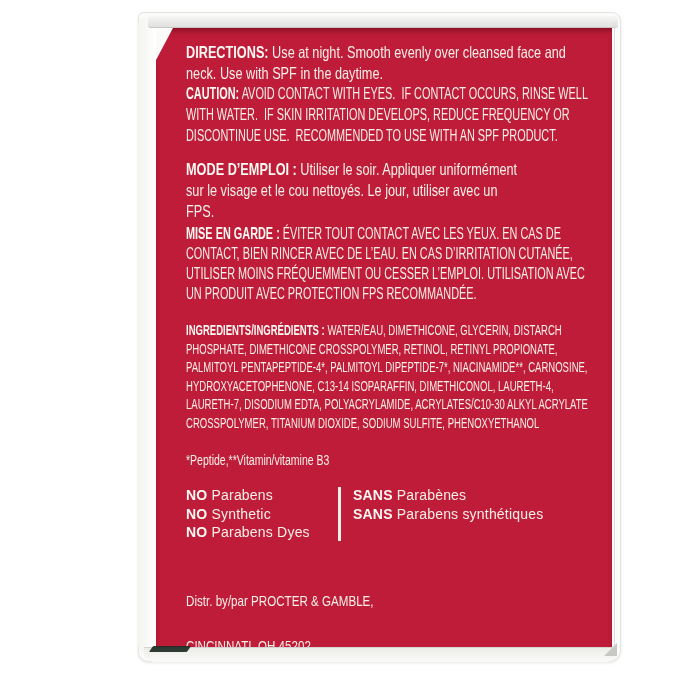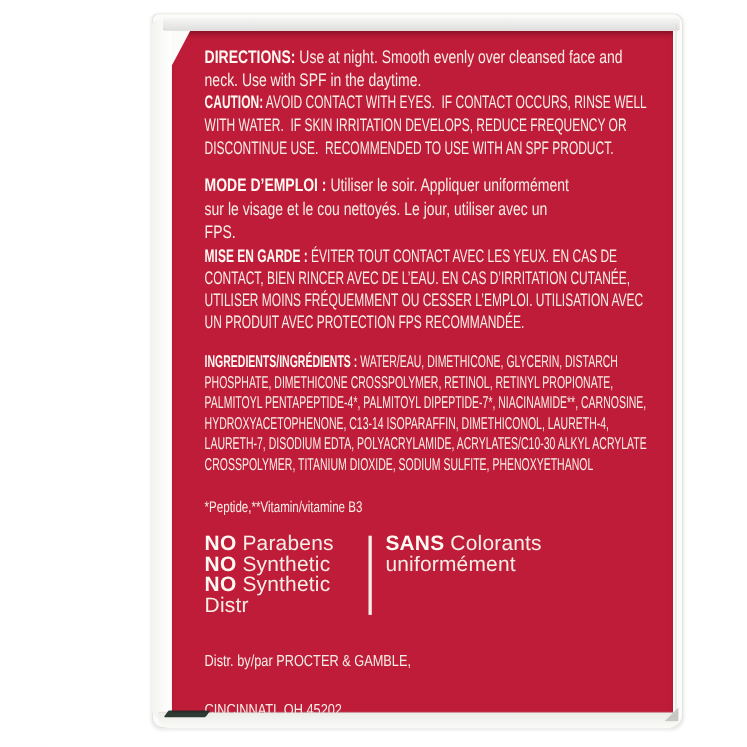--- a/index.html
+++ b/index.html
@@ -67,21 +67,21 @@
   .caps{font-size:16.5px;line-height:21px;width:615px;transform:scaleX(.66);}
   .mode{width:442px;}
   .mise{line-height:20px;}
   .ingr{font-size:15.5px;line-height:18.5px;width:660px;transform:scaleX(.615);}
   .footnote{
     position:absolute;left:30px;top:424px;margin:0;color:var(--label-text);
     font-size:14px;transform:scaleX(.75);transform-origin:0 0;white-space:pre;
   }
   .claims{
     position:absolute;left:30px;top:458px;display:flex;align-items:stretch;
-    color:var(--label-text);font-size:19px;line-height:18.5px;letter-spacing:.2px;
+    color:var(--label-text);font-size:14px;line-height:18.5px;letter-spacing:.2px;
   }
   .claims .col-en{width:152px;}
   .claims-divider{width:3px;background:var(--divider);margin:1px 12px 1px 0;}
   .claim-row b{font-weight:700;color:var(--heading-text);}
   .distributor{
     position:absolute;left:30px;top:536px;color:var(--label-text);
     font-size:14.5px;line-height:15px;width:440px;
     transform:scaleX(.8);transform-origin:0 0;white-space:pre;
   }
 </style>
@@ -105,25 +105,26 @@
       <p class="sec caps mise" style="top:195px"><b>MISE EN GARDE :</b><span> ÉVITER TOUT CONTACT AVEC LES YEUX. EN CAS DE CONTACT, BIEN RINCER AVEC DE L’EAU. EN CAS D’IRRITATION CUTANÉE, UTILISER MOINS FRÉQUEMMENT OU CESSER L’EMPLOI. UTILISATION AVEC UN PRODUIT AVEC PROTECTION FPS RECOMMANDÉE.</span></p>
 
       <p class="sec ingr" style="top:293px"><b>INGREDIENTS/INGRÉDIENTS :</b><span> WATER/EAU, DIMETHICONE, GLYCERIN, DISTARCH PHOSPHATE, DIMETHICONE CROSSPOLYMER, RETINOL, RETINYL PROPIONATE, PALMITOYL PENTAPEPTIDE-4*, PALMITOYL DIPEPTIDE-7*, NIACINAMIDE**, CARNOSINE, HYDROXYACETOPHENONE, C13-14 ISOPARAFFIN, DIMETHICONOL, LAURETH-4, LAURETH-7, DISODIUM EDTA, POLYACRYLAMIDE, ACRYLATES/C10-30 ALKYL ACRYLATE CROSSPOLYMER, TITANIUM DIOXIDE, SODIUM SULFITE, PHENOXYETHANOL</span></p>
 
       <p class="footnote">*Peptide,**Vitamin/vitamine B3</p>
 
       <div class="claims">
         <div class="col-en">
           <div class="claim-row"><b>NO</b><span> Parabens</span></div>
           <div class="claim-row"><b>NO</b><span> Synthetic</span></div>
-          <div class="claim-row"><b>NO</b><span> Synthetic Distr</span></div>
+          <div class="claim-row"><b>NO</b><span> Parabens Dyes</span></div>
         </div>
         <div class="claims-divider"></div>
         <div class="col-fr">
-          <div class="claim-row"><b>SANS</b><span> Colorants uniformément</span></div>
+          <div class="claim-row"><b>SANS</b><span> Parabènes</span></div>
+          <div class="claim-row"><b>SANS</b><span> Parabens synthétiques</span></div>
         </div>
       </div>
 
       <div class="distributor">
         <div>Distr. by/par PROCTER &amp; GAMBLE,</div>
         <div>CINCINNATI, OH 45202</div>
         
         
         
       </div>

